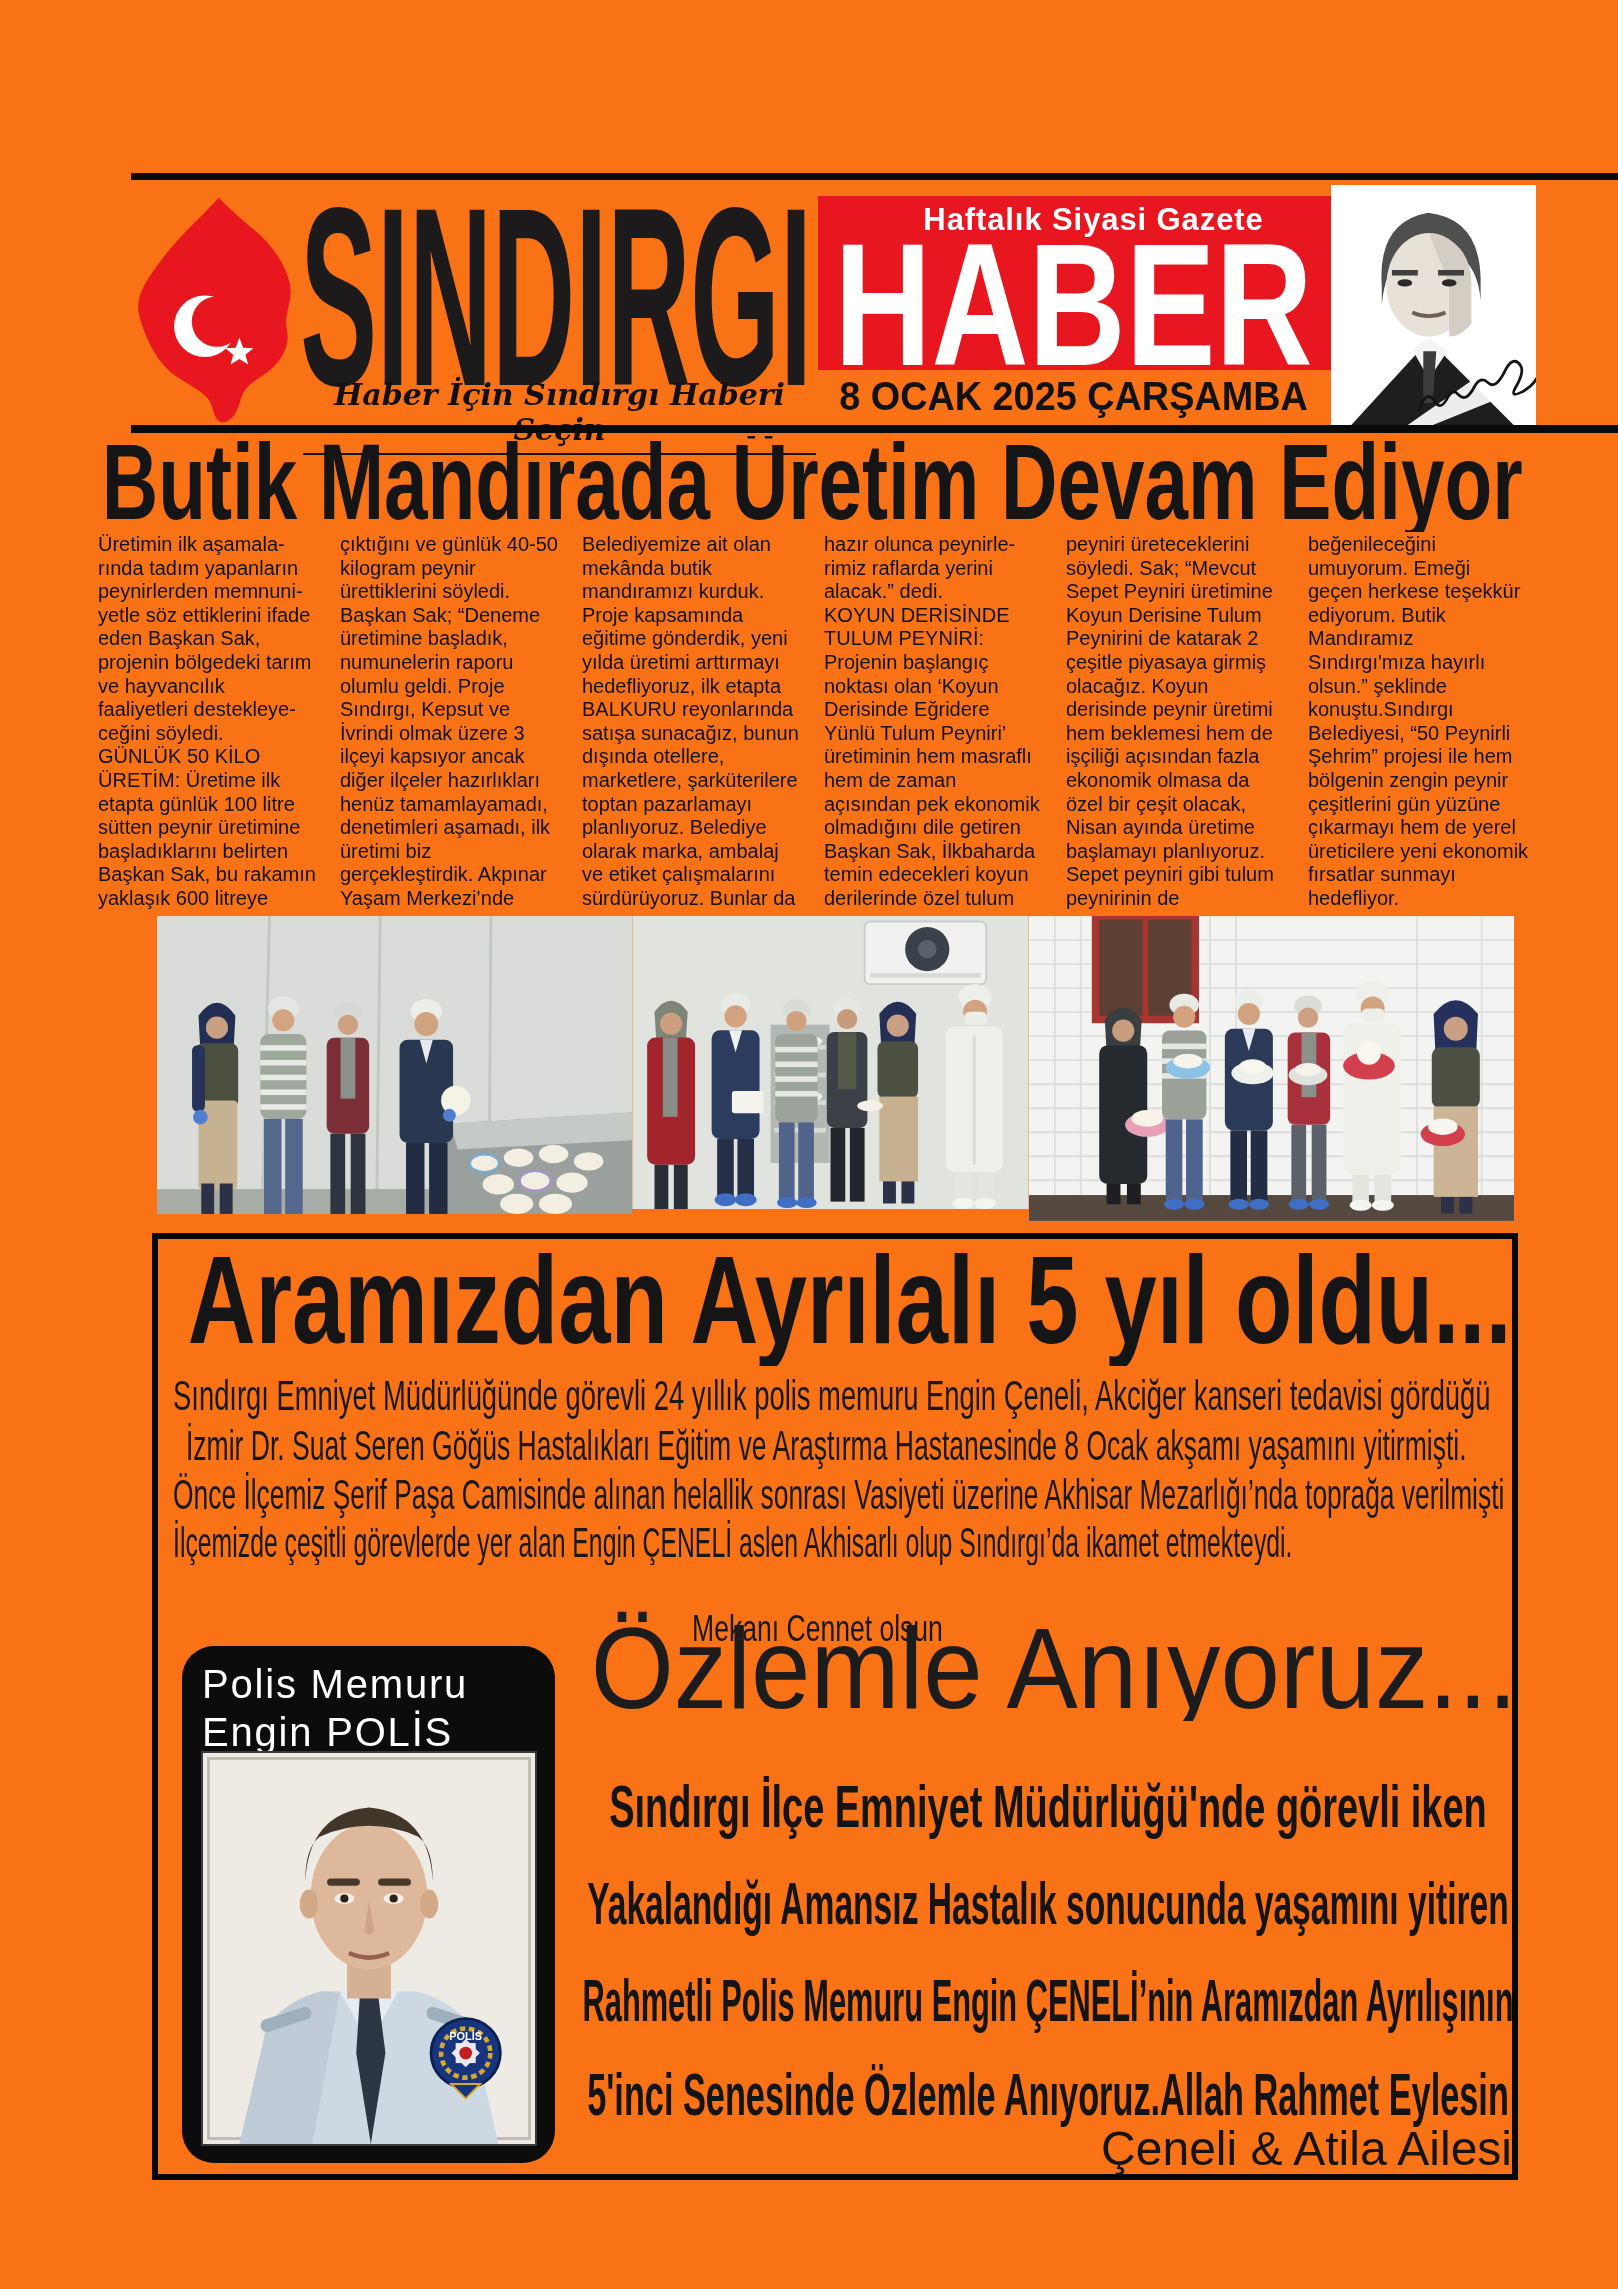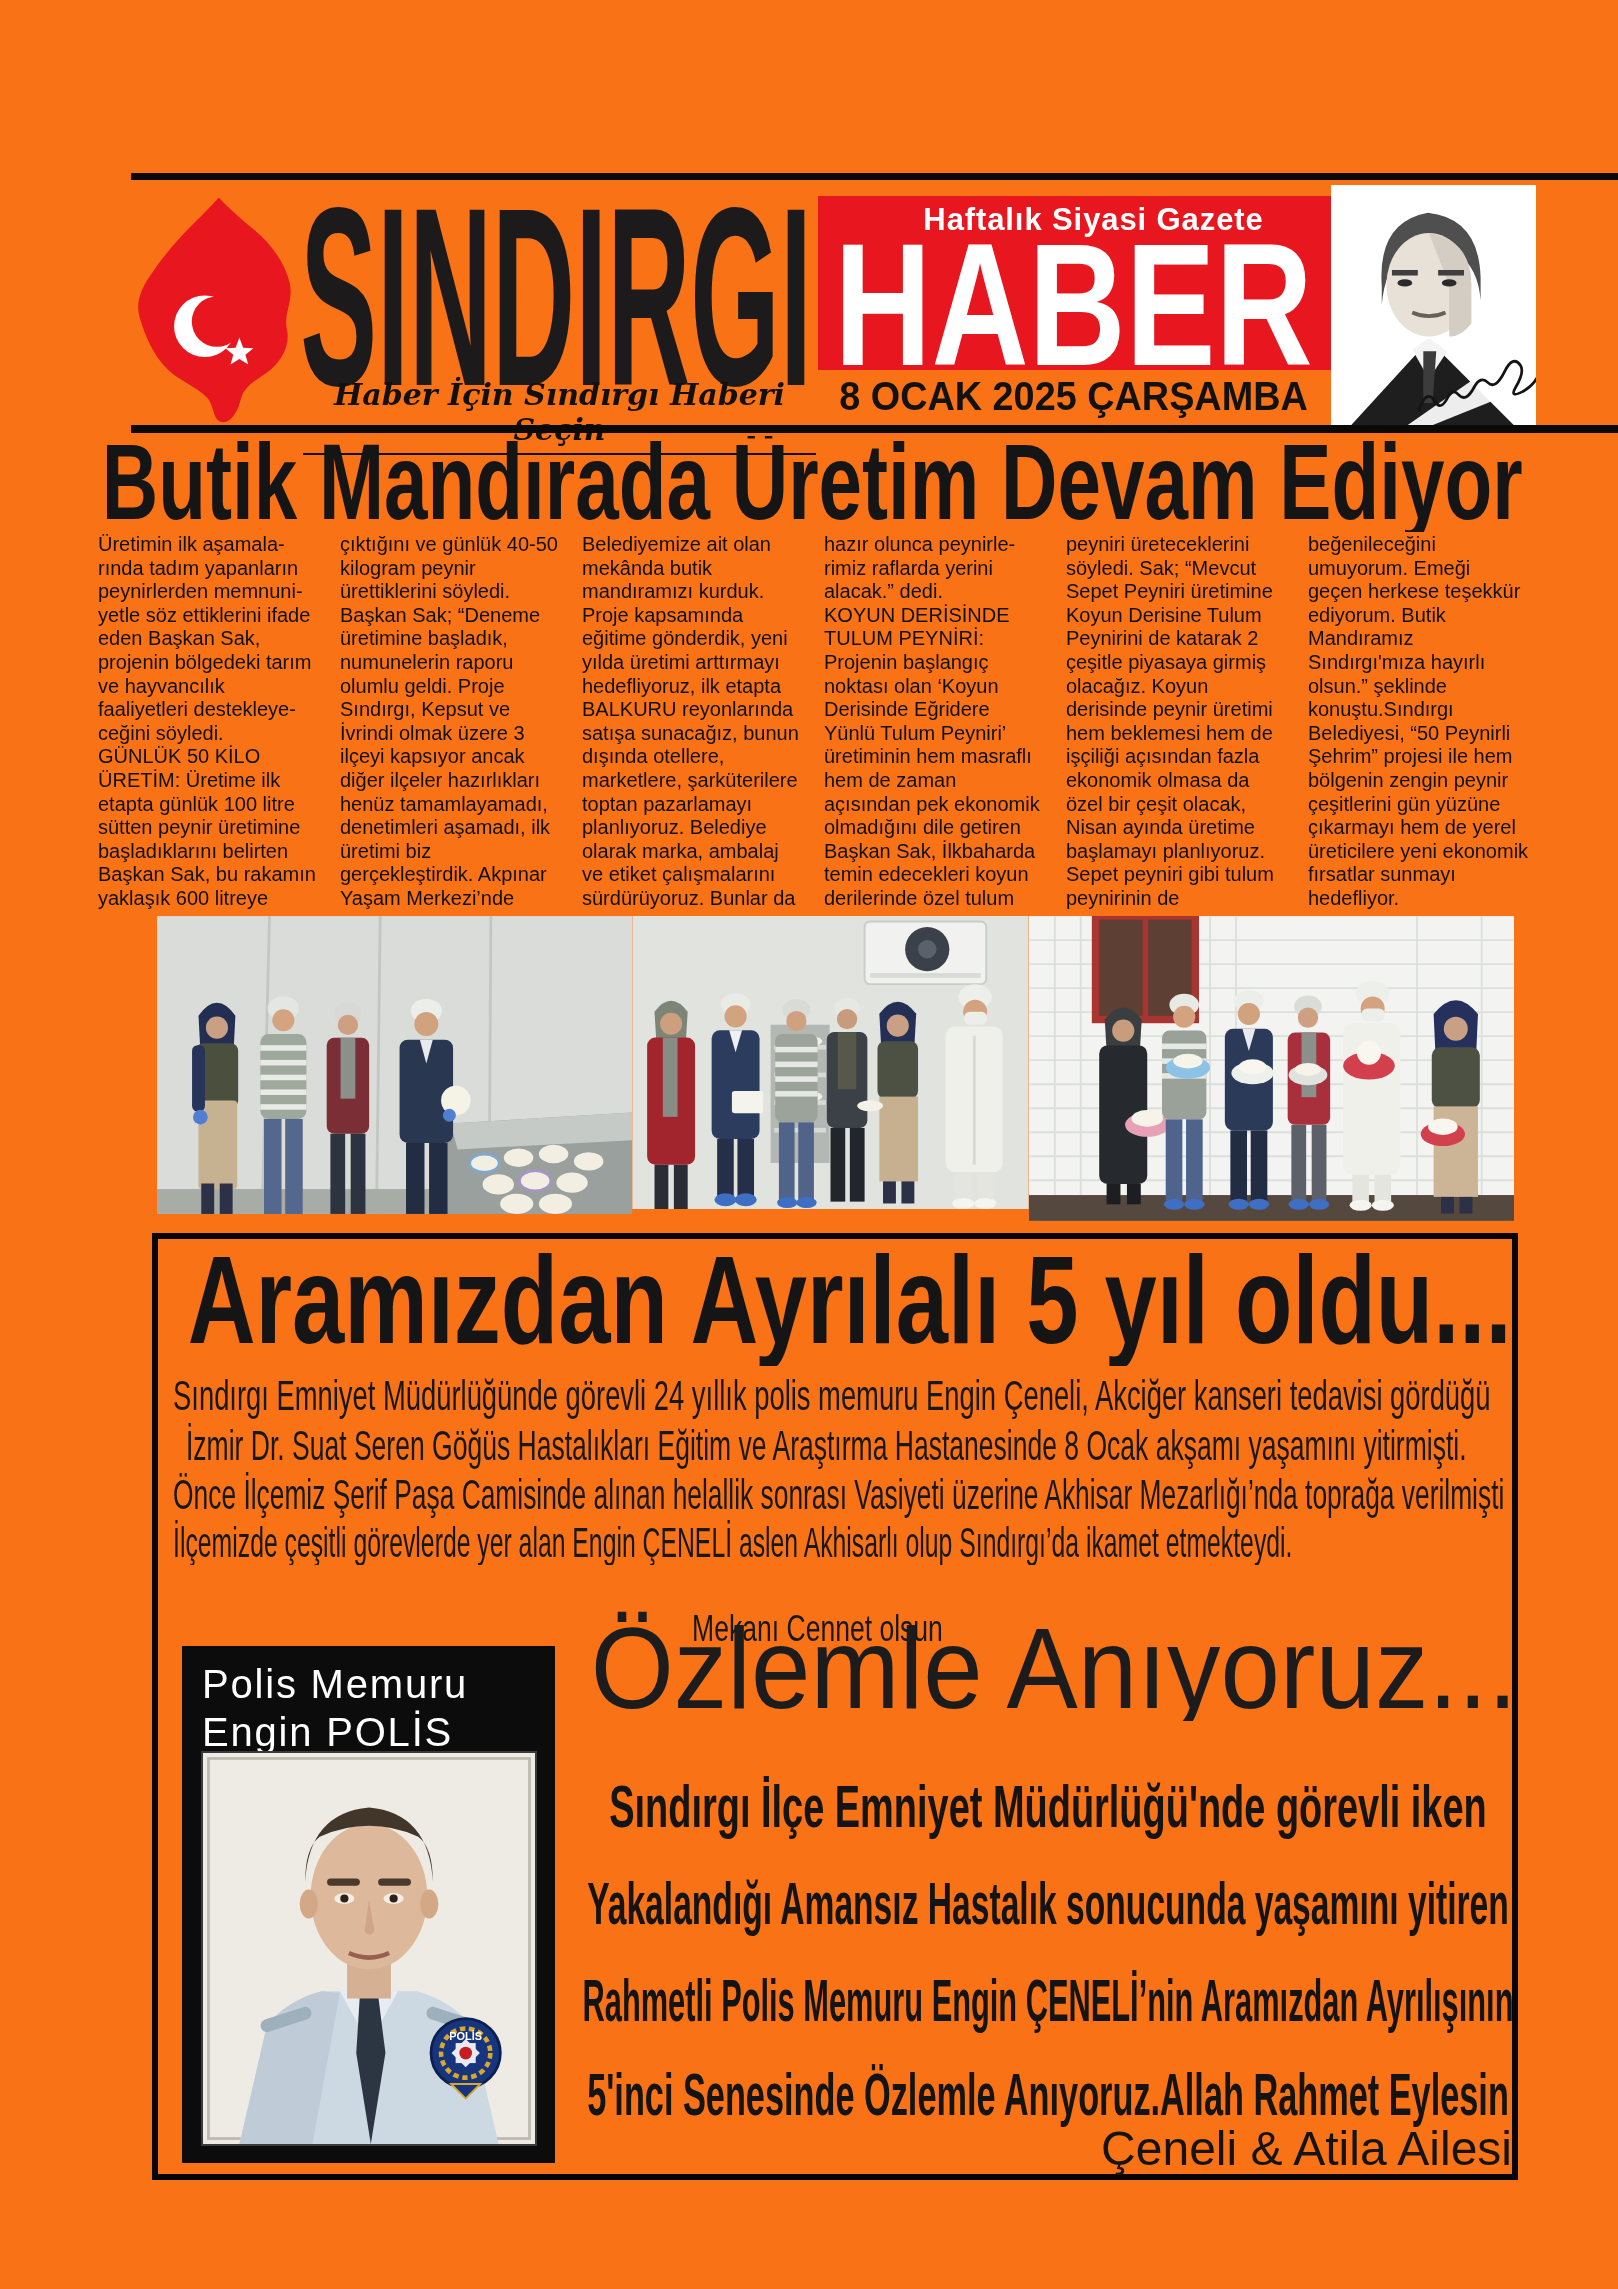--- a/index.html
+++ b/index.html
@@ -25,21 +25,21 @@
 
   #columns{left:98px;top:533px;width:1432px;display:flex;justify-content:space-between;}
   .col{width:222px;font-size:20px;line-height:23.6px;white-space:pre-line;}
 
   #photos{left:157px;top:916px;width:1357px;height:305px;display:flex;align-items:flex-start;}
 
   #memorial-box{left:152px;top:1233px;width:1366px;height:947px;border:6.5px solid #060606;box-sizing:border-box;}
   #m-heading{left:185px;top:1248px;width:1331px;height:118px;}
   #m-para{left:172px;top:1366px;width:1338px;height:199px;}
   #m-dedication{left:587px;top:1606px;width:461px;height:48px;}
-  #m-photo{left:182px;top:1646px;width:373px;height:517px;background:#0c0c0c;}
+  #m-photo{left:182px;top:1646px;width:373px;height:517px;background:#0c0c0c;border-radius:32px;}
   .m-label{color:#fff;font-size:40px;line-height:1.16;padding:14.8px 0 0 20px;letter-spacing:1.8px;}
   #m-photo-inner{position:absolute;left:18.5px;top:105px;width:336px;height:395px;
                  background:#f2f0ea;border:2.8px solid #3a3a3a;box-sizing:border-box;}
   #m-title{left:587px;top:1608px;width:936px;height:113px;}
   #m-lines{left:581px;top:1770px;width:934px;height:365px;}
   #m-signature{left:0;top:2121px;width:1512px;text-align:right;font-size:48px;color:#141414;}
 </style>
 </head>
 <body>
 

